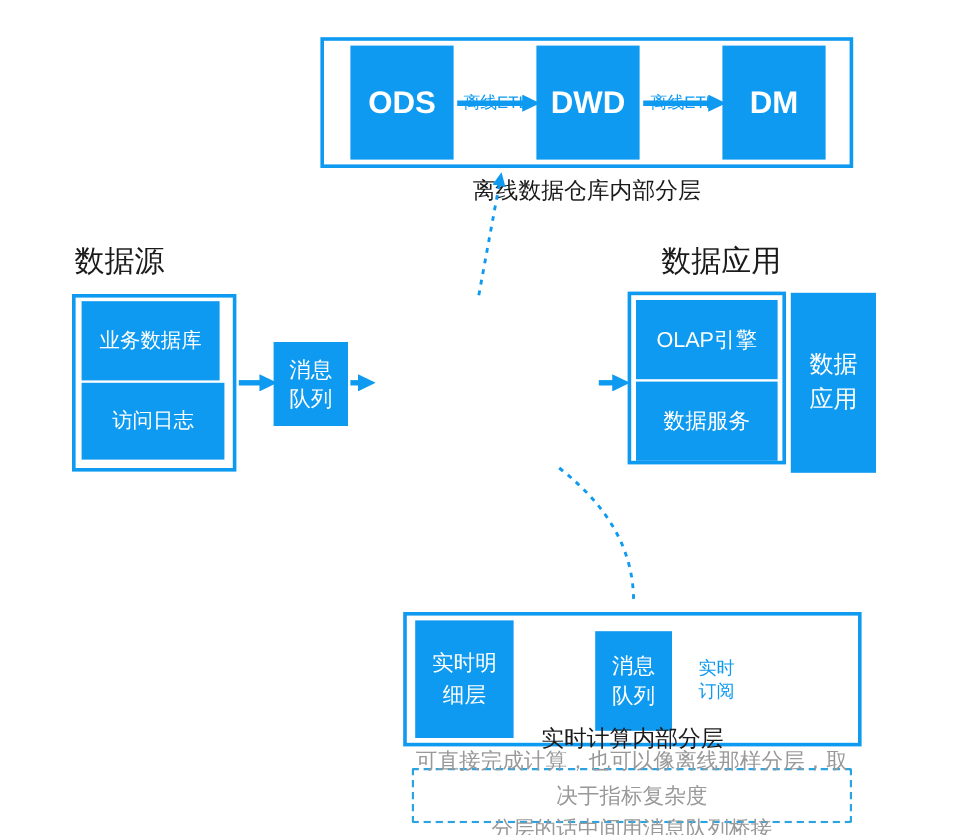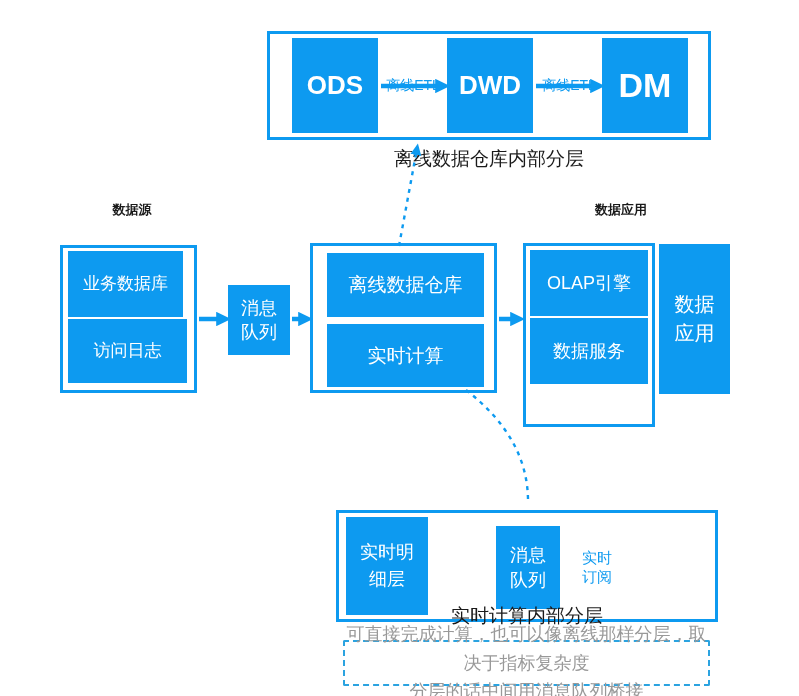--- a/index.html
+++ b/index.html
@@ -14,22 +14,22 @@
   .overlay { position:absolute; left:0; top:0; z-index:3; pointer-events:none; }
   .arrow { stroke:var(--primary); stroke-width:4.5; }
   .dotted { stroke:var(--primary); stroke-width:2.4; stroke-dasharray:4 5; fill:none; }
   .mfill { fill:var(--primary); }
   .frame { position:absolute; border:3px solid var(--primary); background:#fff; z-index:2; }
   .node { position:absolute; background:var(--primary); color:#fff; display:flex;
           align-items:center; justify-content:center; text-align:center;
           font-weight:500; line-height:1.35; word-break:break-all; }
   .caption { position:absolute; text-align:center; color:var(--heading);
              font-size:19px; font-weight:500; z-index:2; }
-  .col-header { position:absolute; text-align:center; color:var(--heading);
-                font-size:13px; font-weight:700; z-index:2; }
+  .col-header { position:absolute; color:var(--heading);
+                font-size:25px; font-weight:400; z-index:2; }
   .edge-label { position:absolute; transform:translate(-50%,-50%); color:var(--primary);
                 font-size:14px; font-weight:500; white-space:nowrap; z-index:4; }
   .blue-side-label { position:absolute; color:var(--primary); font-size:15px;
                      font-weight:500; line-height:1.25; word-break:break-all; }
   .note { position:absolute; left:343px; top:640px; width:367px; height:46px;
           border:2px dashed var(--note-border); border-radius:2px; color:var(--note-text);
           font-size:18px; line-height:1.6; text-align:center; display:flex;
           flex-direction:column; justify-content:center; z-index:2; }
 </style>
 </head>
@@ -51,42 +51,38 @@
     <line class="arrow" x1="199" y1="319" x2="218" y2="319" marker-end="url(#ah)"></line>
     <line class="arrow" x1="292" y1="319" x2="300" y2="319" marker-end="url(#ah)"></line>
     <line class="arrow" x1="499" y1="319" x2="512" y2="319" marker-end="url(#ah)"></line>
     <line class="dotted" x1="399" y1="246" x2="416" y2="154" marker-end="url(#ahd)"></line>
     <path class="dotted" d="M466,390 Q528,438 528,501"></path>
   </svg>
 
   <div class="frame" style="left:267px; top:31px; width:444px; height:109px;">
     <div class="node" style="left:22px; top:4px; width:86px; height:95px; font-size:26px; font-weight:700;">ODS</div>
     <div class="node" style="left:177px; top:4px; width:86px; height:95px; font-size:26px; font-weight:700;">DWD</div>
-    <div class="node" style="left:332px; top:4px; width:86px; height:95px; font-size:34px; font-weight:700;">DM</div>
+    <div class="node" style="left:332px; top:4px; width:86px; height:95px; font-size:26px; font-weight:700;">DM</div>
   </div>
   <div class="edge-label" style="left:413px; top:86px;">离线ETL</div>
   <div class="edge-label" style="left:569px; top:86px;">离线ETL</div>
   <div class="caption" style="left:267px; top:146px; width:444px;">离线数据仓库内部分层</div>
 
   <div class="col-header" style="left:62px; top:201px; width:140px;">数据源</div>
   <div class="col-header" style="left:551px; top:201px; width:140px;">数据应用</div>
 
   <div class="frame" style="left:60px; top:245px; width:137px; height:148px;">
     <div class="node" style="left:5px; top:3px; width:115px; height:66px; font-size:17px;">业务数据库</div>
     <div class="node" style="left:5px; top:71px; width:119px; height:64px; font-size:17px;">访问日志</div>
   </div>
 
   <div class="node" style="left:228px; top:285px; width:62px; height:70px; font-size:18px; padding:0 12px; z-index:2;">消息队列</div>
 
-  <div class="frame" style="left:310px; top:243px; width:187px; height:150px;">
-    <div class="node" style="left:14px; top:7px; width:157px; height:64px; font-size:19px;">离线数据仓库</div>
-    <div class="node" style="left:14px; top:78px; width:157px; height:63px; font-size:19px;">实时计算</div>
-  </div>
 
-  <div class="frame" style="left:523px; top:243px; width:132px; height:184px;">
+  <div class="frame" style="left:523px; top:243px; width:132px; height:144px;">
     <div class="node" style="left:4px; top:4px; width:118px; height:66px; font-size:18px;">OLAP引擎</div>
     <div class="node" style="left:4px; top:72px; width:118px; height:66px; font-size:18px;">数据服务</div>
   </div>
 
   <div class="node" style="left:659px; top:244px; width:71px; height:150px; font-size:20px; padding:0 14px; line-height:1.45; z-index:2;">数据应用</div>
 
   <div class="frame" style="left:336px; top:510px; width:382px; height:112px;">
     <div class="node" style="left:7px; top:4px; width:82px; height:98px; font-size:18px; padding:0 11px; line-height:1.5;">实时明细层</div>
     <div class="node" style="left:157px; top:13px; width:64px; height:83px; font-size:18px; padding:0 13px;">消息队列</div>
     <div class="blue-side-label" style="left:243px; top:36px; width:44px;">实时订阅</div>

